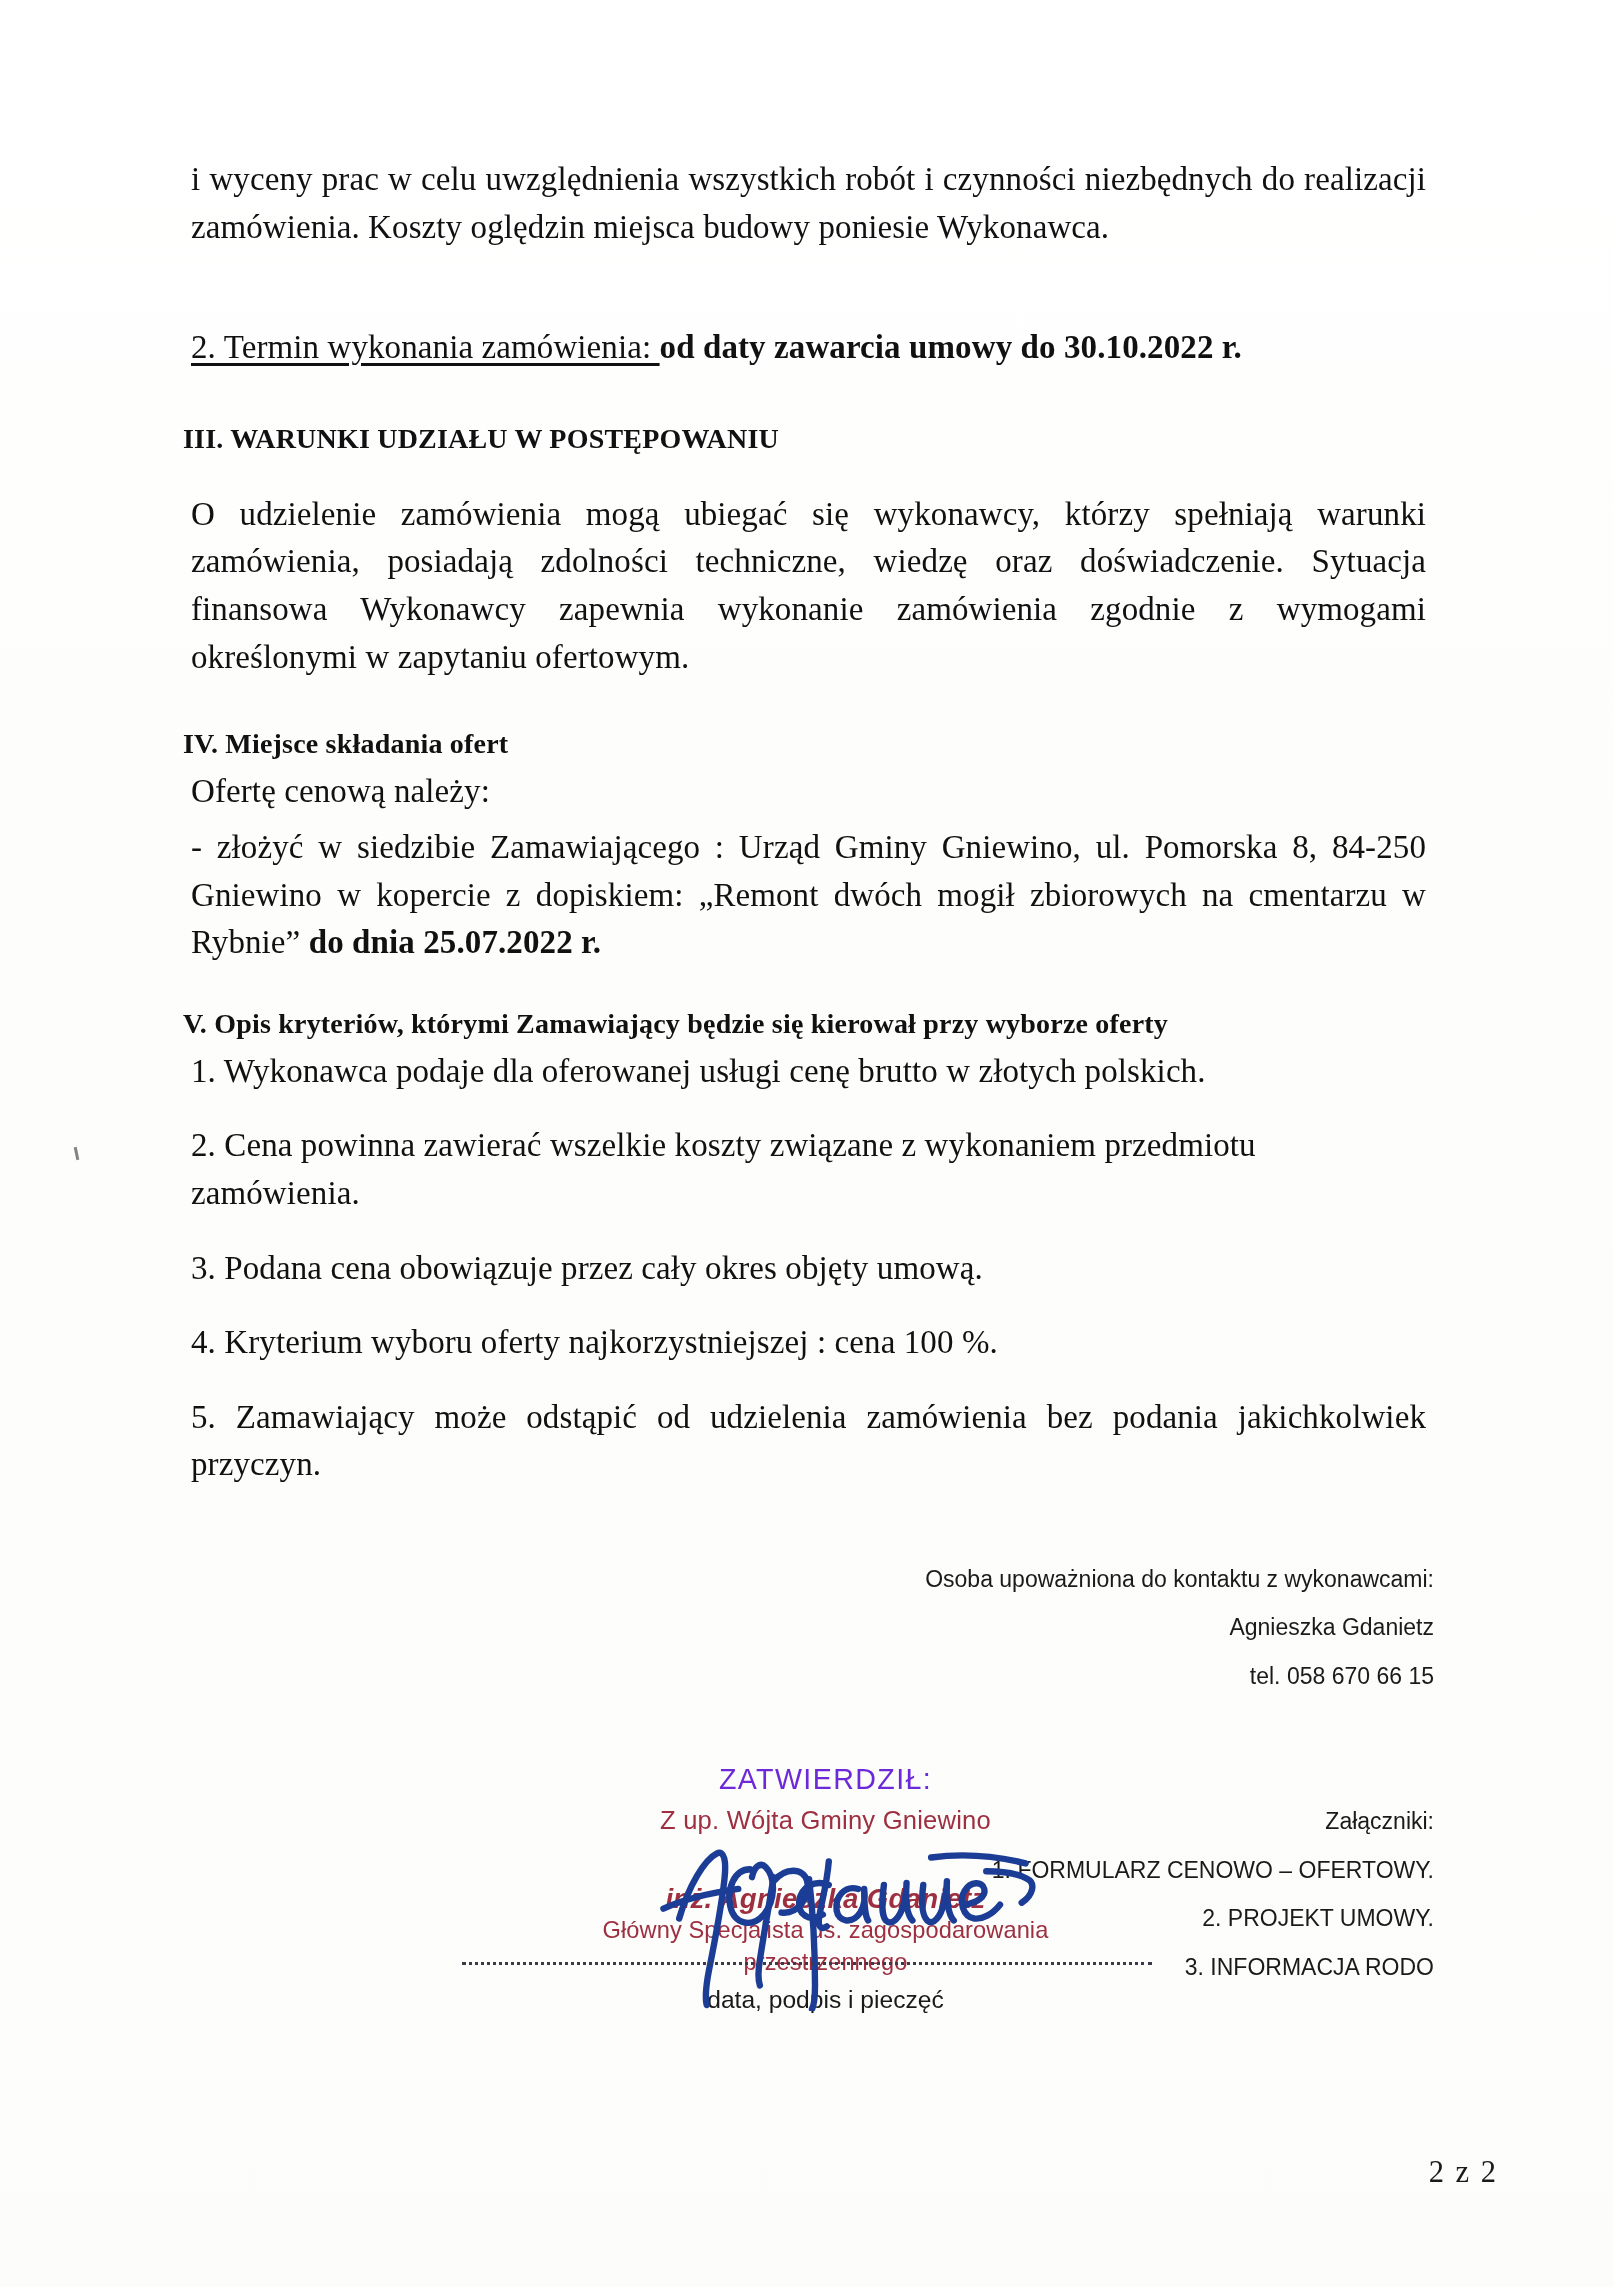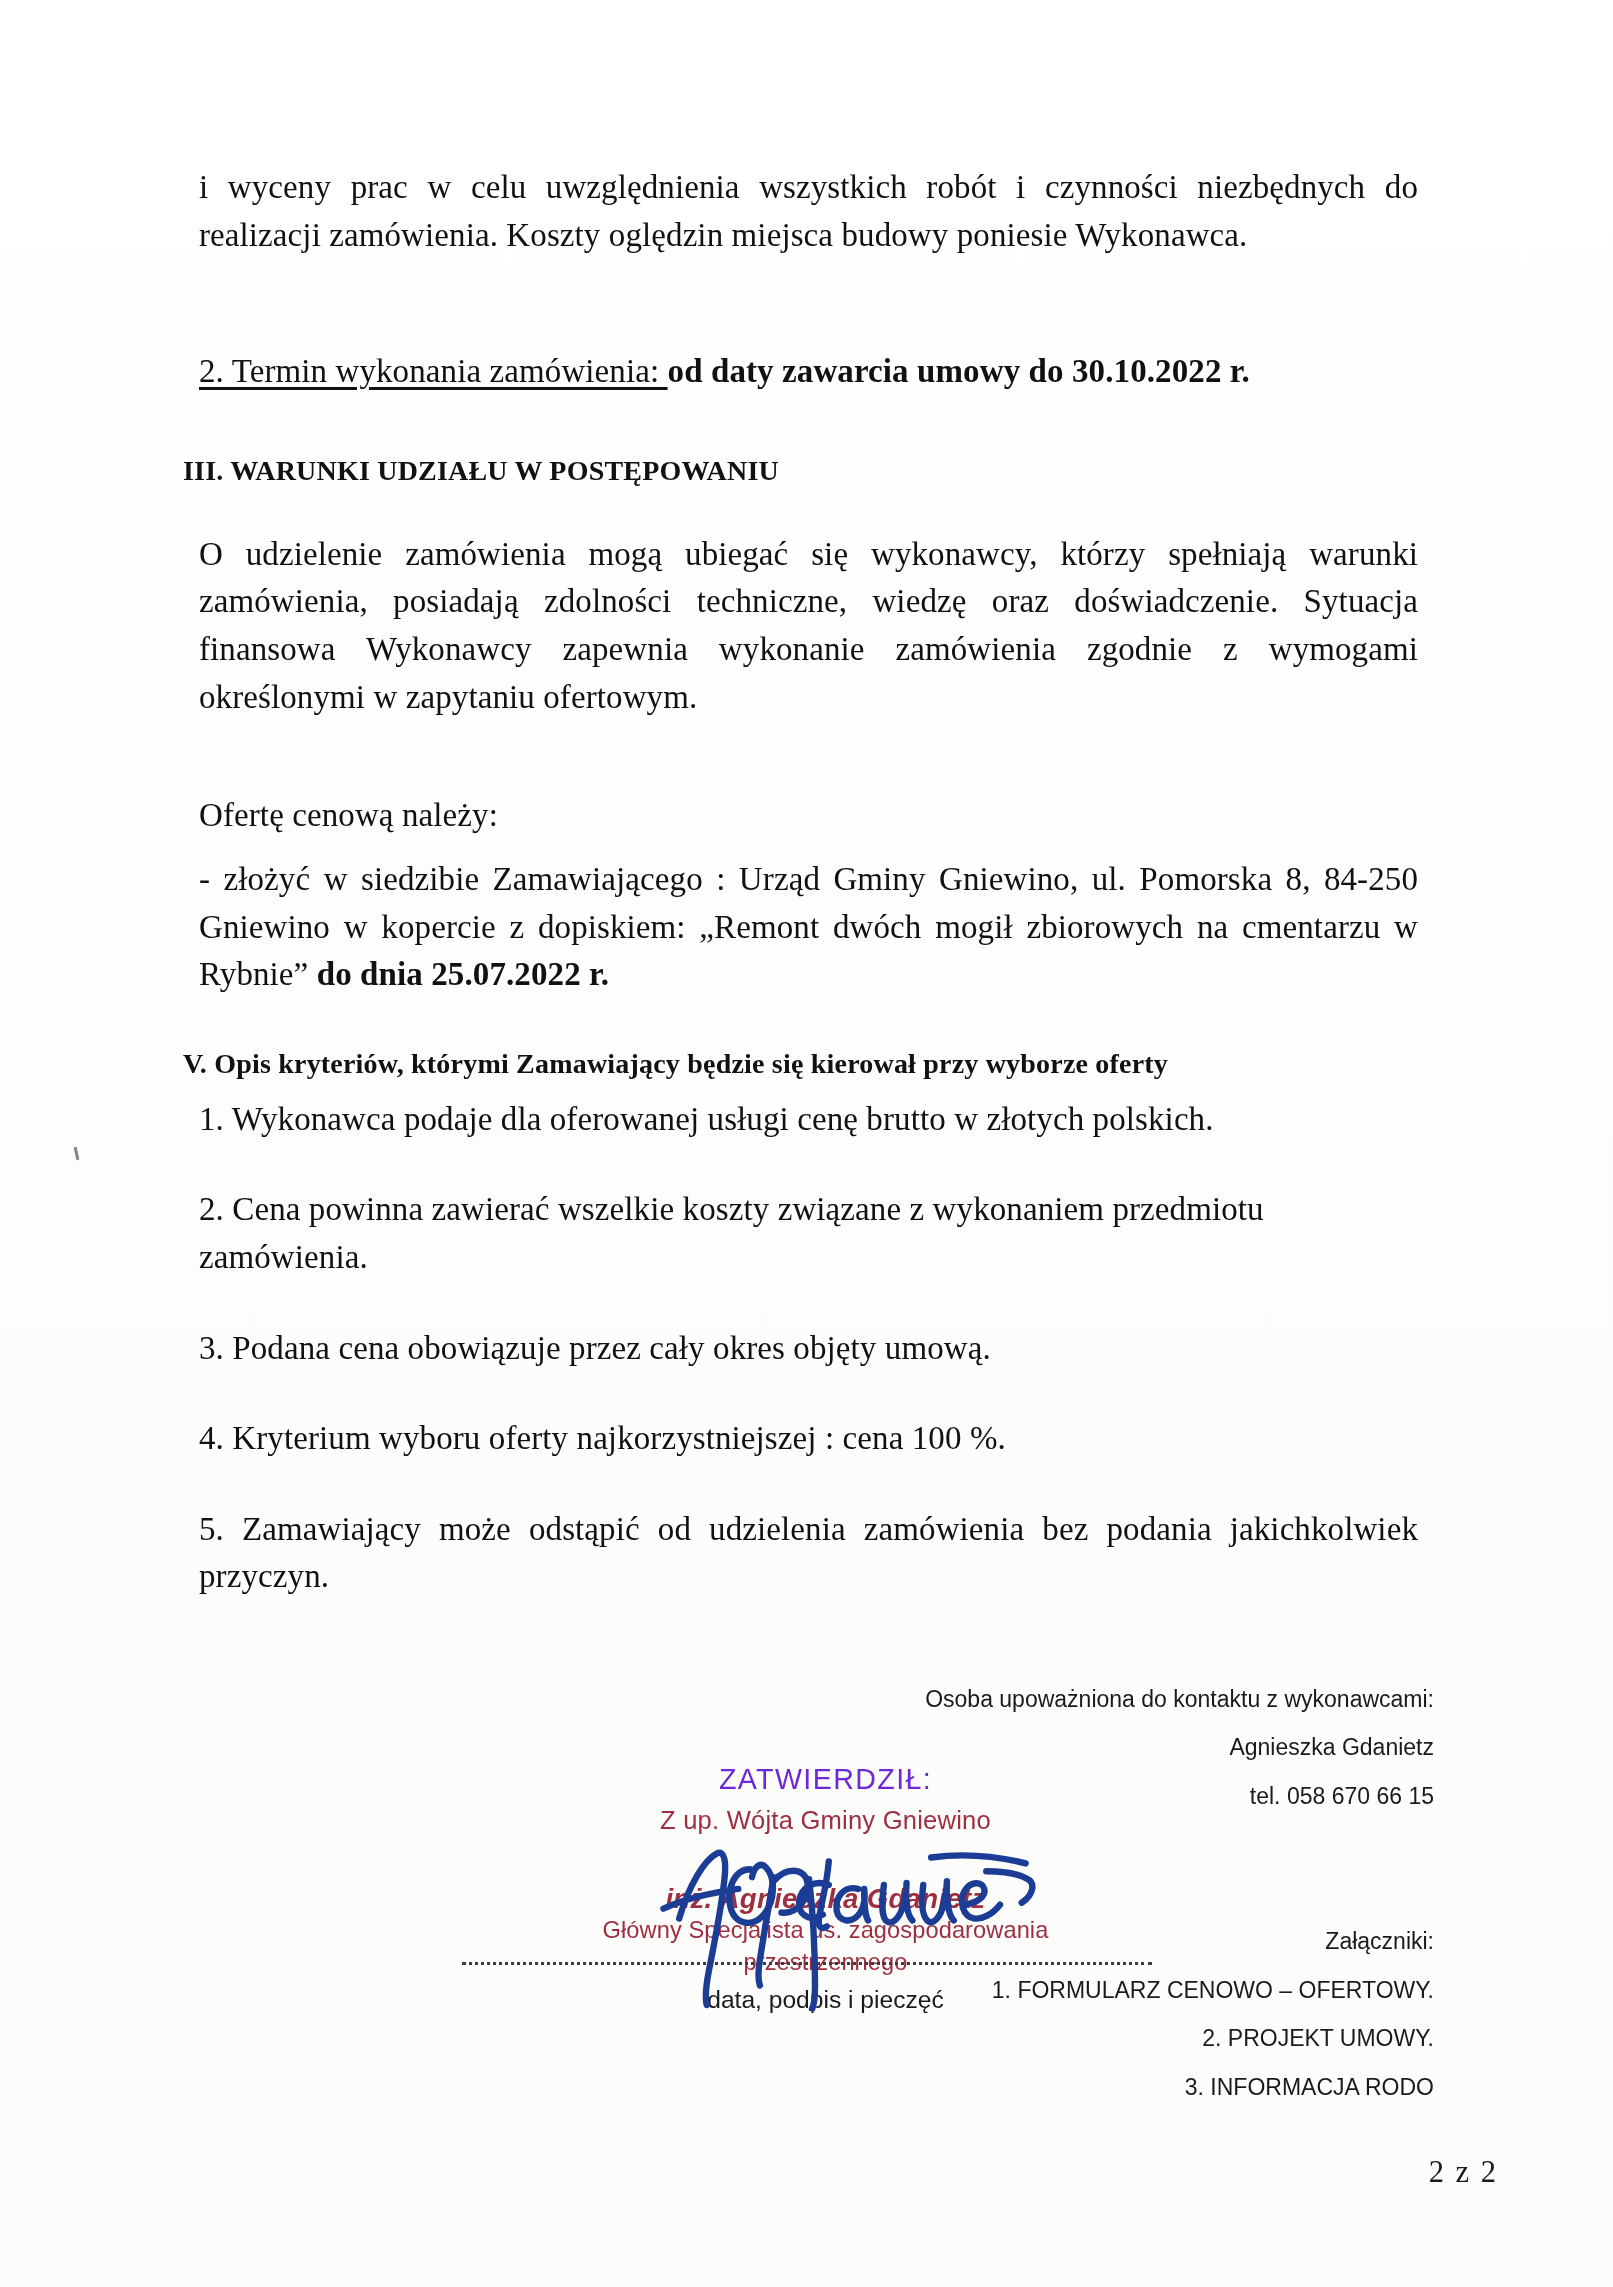--- a/index.html
+++ b/index.html
@@ -31,21 +31,21 @@
     left: 183px;
     top: 0;
     width: 1251px;
   }
 
   .body-text {
     font-size: 33px;
     line-height: 1.445;
     text-align: justify;
     text-justify: inter-word;
-    margin: 16px;
+    margin: 8px;
     letter-spacing: 0.1px;
   }
 
   .no-justify { text-align: left; }
 
   .b { font-weight: bold; }
   .u { text-decoration: underline; text-underline-offset: 4.9px; }
 
   .heading {
     font-size: 28px;
@@ -186,20 +186,21 @@
     <div class="para-gap-2"></div>
 
     <p class="heading">III. WARUNKI UDZIAŁU W POSTĘPOWANIU</p>
 
     <div class="para-gap-5"></div>
 
     <p class="body-text">O udzielenie zamówienia mogą ubiegać się wykonawcy, którzy spełniają warunki zamówienia, posiadają zdolności techniczne, wiedzę oraz doświadczenie. Sytuacja finansowa Wykonawcy zapewnia wykonanie zamówienia zgodnie z wymogami określonymi w zapytaniu ofertowym.</p>
 
     <div class="para-gap-3"></div>
 
+    <p class="heading">IV. Miejsce składania ofert</p>
 
     <p class="body-text no-justify">Ofertę cenową należy:</p>
 
     <p class="body-text"><span>- złożyć w siedzibie Zamawiającego : Urząd Gminy Gniewino, ul. Pomorska 8, 84-250 Gniewino w kopercie z dopiskiem: „Remont dwóch mogił zbiorowych na cmentarzu w Rybnie” </span><span class="b">do dnia 25.07.2022 r.</span></p>
 
     <div class="para-gap-4"></div>
 
     <p class="heading">V. Opis kryteriów, którymi Zamawiający będzie się kierował przy wyborze oferty</p>
 
     <p class="body-text no-justify">1. Wykonawca podaje dla oferowanej usługi cenę brutto w złotych polskich.</p>

